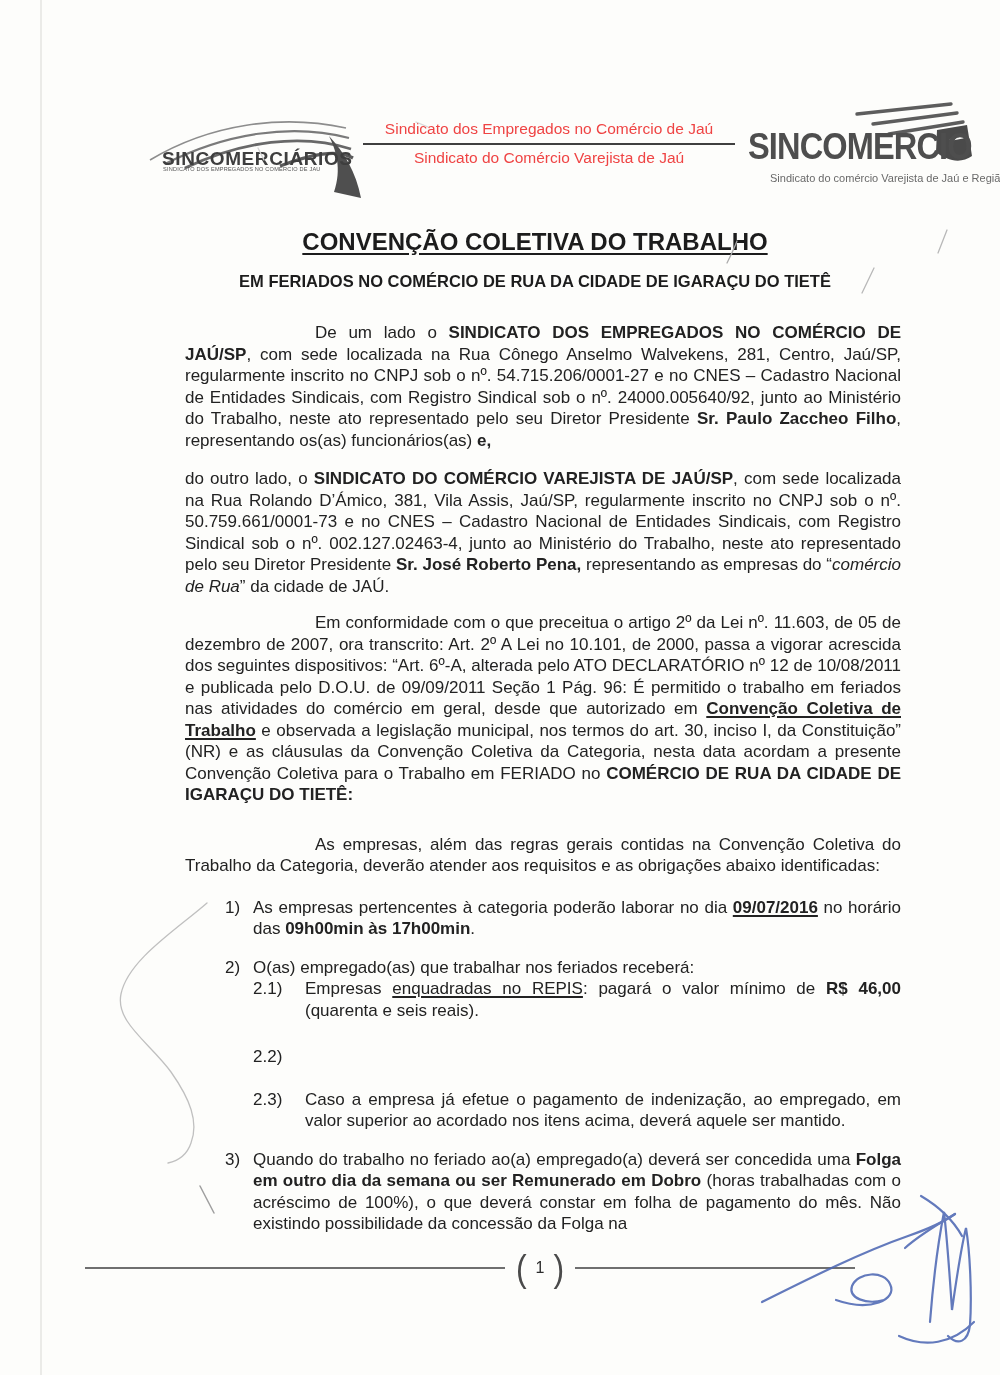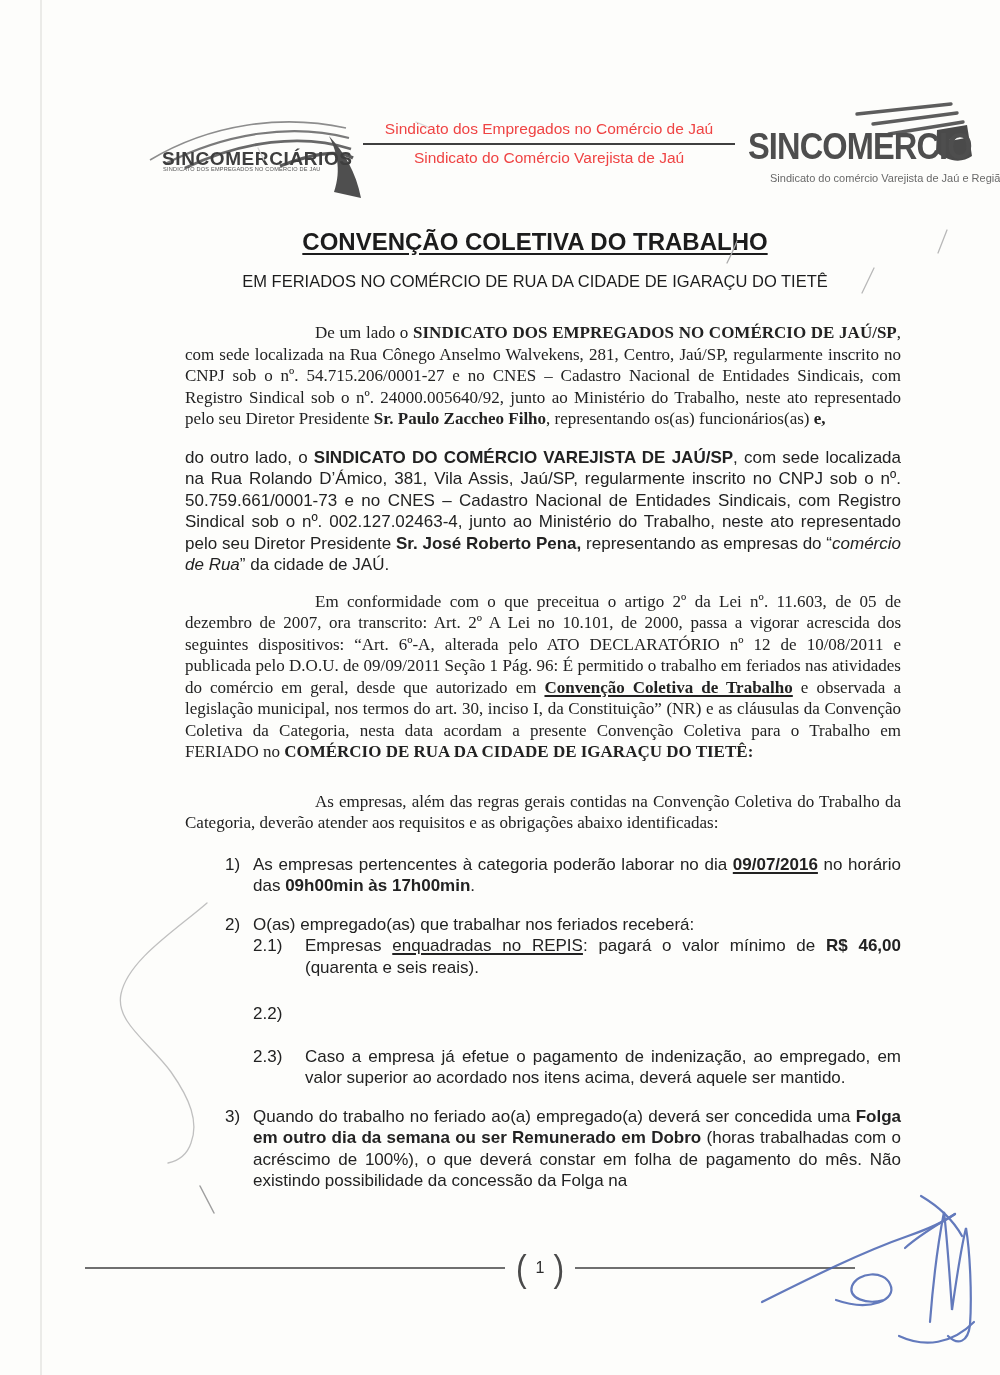--- a/index.html
+++ b/index.html
@@ -32,26 +32,26 @@
               color:#4e4e4e; letter-spacing:-1px; transform:scaleX(.88);
               transform-origin:left; white-space:nowrap; }
   .rl-sub { position:absolute; left:28px; top:72px; font-size:11px; color:#696969;
             white-space:nowrap; }
 
   
   .title { position:absolute; top:228px; left:70px; width:930px; text-align:center;
            font-size:24px; font-weight:bold; color:#1c1c1c;
            text-decoration:underline; text-underline-offset:3px; }
   .subtitle { position:absolute; top:272px; left:70px; width:930px; text-align:center;
-              font-size:16.5px; font-weight:normal; color:#1c1c1c; }
+              font-size:16.5px; font-weight:bold; color:#1c1c1c; }
 
   
   .content { position:absolute; left:185px; top:322px; width:716px;
              font-size:17px; line-height:21.5px; text-align:justify; color:#222; }
-  .para.indent { text-indent:130px;font-family:Liberation Serif, serif; }
+  .para.indent { text-indent:130px; }
   .mb15 { margin-bottom:15px; } .mb17 { margin-bottom:17px; }
   .mb20 { margin-bottom:20px; } .mb25 { margin-bottom:25px; }
   .mb27 { margin-bottom:21px; } .mb28 { margin-bottom:28px; }
 
   .b { font-weight:bold; }
   .u { text-decoration:underline; text-underline-offset:2px; text-decoration-thickness:1.5px; }
   .i { font-style:italic; }
 
   .item { display:flex; }
   .item .marker { flex:none; }

